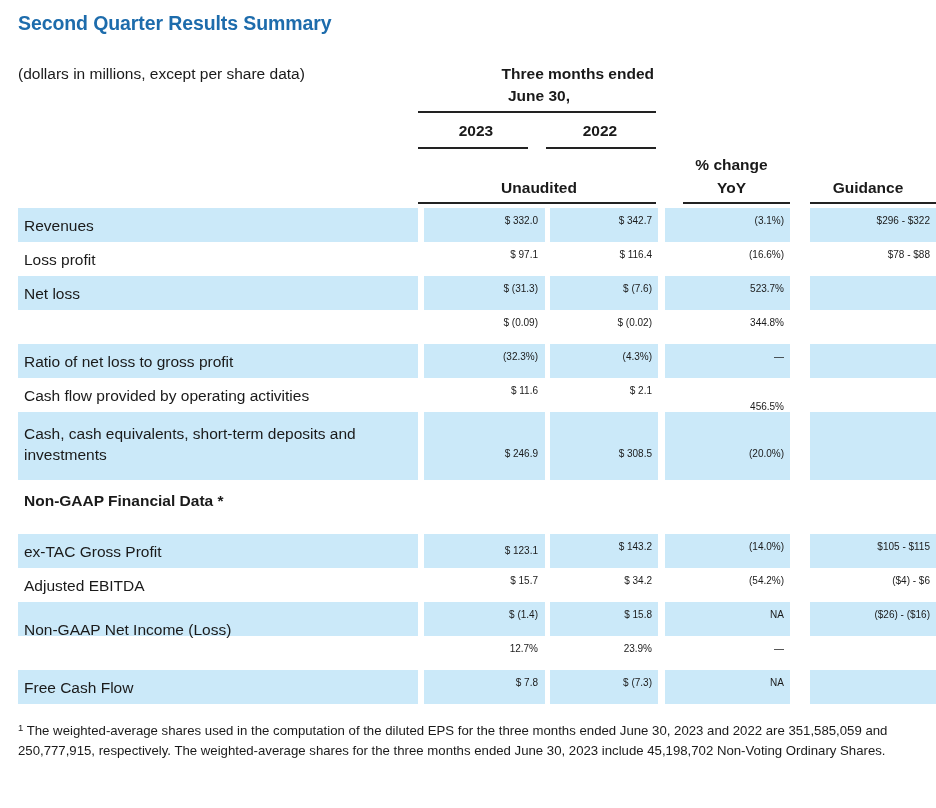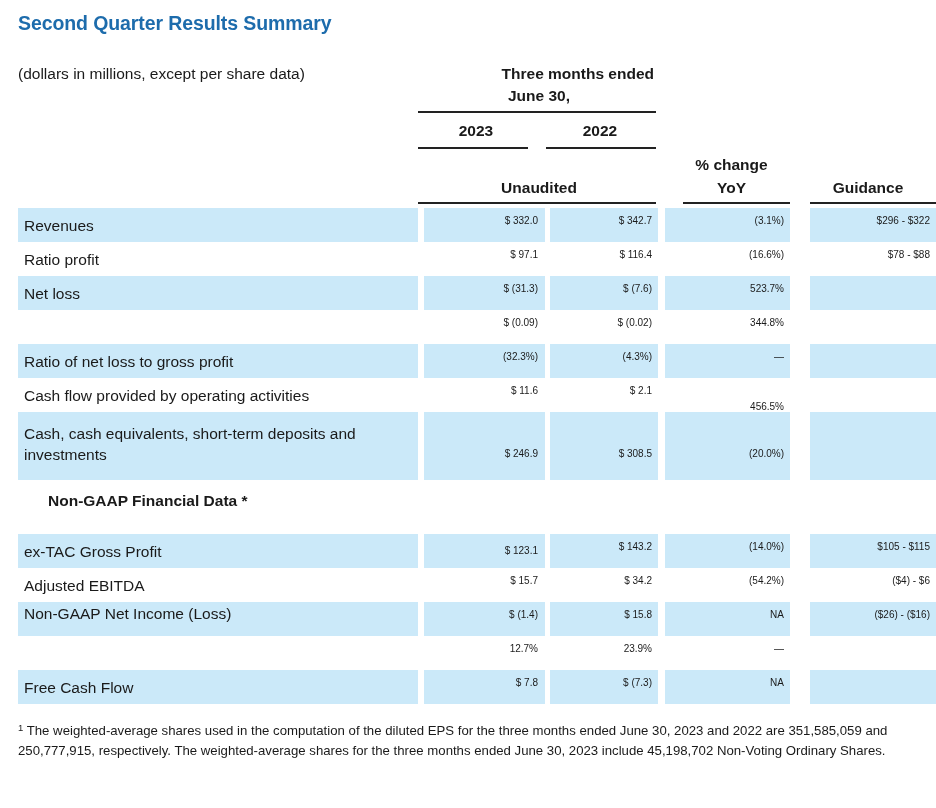--- a/index.html
+++ b/index.html
@@ -138,21 +138,21 @@
       <div class="band" style="left: 665px; top: 208px; width: 125px; height: 34px;"></div>
       <div class="band" style="left: 810px; top: 208px; width: 126px; height: 34px;"></div>
       <div style="position: absolute; left: 0px; top: 208px; width: 936px; height: 34px;">
         <div class="rowlabel" style="top: 7px;">Revenues</div>
         <div class="num c2023" style="top: 7px;">$ 332.0</div>
         <div class="num c2022" style="top: 7px;">$ 342.7</div>
         <div class="num cpct" style="top: 7px;">(3.1%)</div>
         <div class="num cguid" style="top: 7px;">$296 - $322</div>
       </div>
       <div style="position: absolute; left: 0px; top: 242px; width: 936px; height: 34px;">
-        <div class="rowlabel" style="top: 7px;">Ratio profit</div>
+        <div class="rowlabel" style="top: 7px;">Loss profit</div>
         <div class="num c2023" style="top: 7px;">$ 97.1</div>
         <div class="num c2022" style="top: 7px;">$ 116.4</div>
         <div class="num cpct" style="top: 7px;">(16.6%)</div>
         <div class="num cguid" style="top: 7px;">$78 - $88</div>
       </div>
       <div class="band" style="left: 18px; top: 276px; width: 400px; height: 34px;"></div>
       <div class="band" style="left: 424px; top: 276px; width: 121px; height: 34px;"></div>
       <div class="band" style="left: 550px; top: 276px; width: 108px; height: 34px;"></div>
       <div class="band" style="left: 665px; top: 276px; width: 125px; height: 34px;"></div>
       <div class="band" style="left: 810px; top: 276px; width: 126px; height: 34px;"></div>
@@ -195,21 +195,21 @@
       <div class="band" style="left: 810px; top: 412px; width: 126px; height: 68px;"></div>
       <div style="position: absolute; left: 0px; top: 412px; width: 936px; height: 68px;">
         <div class="rowlabel" style="top: 11px;">Cash, cash equivalents, short-term deposits and investments</div>
         <div class="num c2023" style="top: 36px;">$ 246.9</div>
         <div class="num c2022" style="top: 36px;">$ 308.5</div>
         <div class="num cpct" style="top: 36px;">(20.0%)</div>
         <div class="num cguid" style="top: 36px;"></div>
       </div>
     </div>
 
-  <div class="section-head" style="top:492px;margin-left:24px;">Non-GAAP Financial Data *</div>
+  <div class="section-head" style="top:492px;">Non-GAAP Financial Data *</div>
 
   <div id="nongaap-body">
       <div class="band" style="left: 18px; top: 534px; width: 400px; height: 34px;"></div>
       <div class="band" style="left: 424px; top: 534px; width: 121px; height: 34px;"></div>
       <div class="band" style="left: 550px; top: 534px; width: 108px; height: 34px;"></div>
       <div class="band" style="left: 665px; top: 534px; width: 125px; height: 34px;"></div>
       <div class="band" style="left: 810px; top: 534px; width: 126px; height: 34px;"></div>
       <div style="position: absolute; left: 0px; top: 534px; width: 936px; height: 34px;">
         <div class="rowlabel" style="top: 7px;">ex-TAC Gross Profit</div>
         <div class="num c2023" style="top: 11px;">$ 123.1</div>
@@ -223,21 +223,21 @@
         <div class="num c2022" style="top: 7px;">$ 34.2</div>
         <div class="num cpct" style="top: 7px;">(54.2%)</div>
         <div class="num cguid" style="top: 7px;">($4) - $6</div>
       </div>
       <div class="band" style="left: 18px; top: 602px; width: 400px; height: 34px;"></div>
       <div class="band" style="left: 424px; top: 602px; width: 121px; height: 34px;"></div>
       <div class="band" style="left: 550px; top: 602px; width: 108px; height: 34px;"></div>
       <div class="band" style="left: 665px; top: 602px; width: 125px; height: 34px;"></div>
       <div class="band" style="left: 810px; top: 602px; width: 126px; height: 34px;"></div>
       <div style="position: absolute; left: 0px; top: 602px; width: 936px; height: 34px;">
-        <div class="rowlabel" style="top: 1px;">Non-GAAP Net Income (Loss)</div>
+        <div class="rowlabel" style="top: 17px;">Non-GAAP Net Income (Loss)</div>
         <div class="num c2023" style="top: 7px;">$ (1.4)</div>
         <div class="num c2022" style="top: 7px;">$ 15.8</div>
         <div class="num cpct" style="top: 7px;">NA</div>
         <div class="num cguid" style="top: 7px;">($26) - ($16)</div>
       </div>
       <div style="position: absolute; left: 0px; top: 636px; width: 936px; height: 34px;">
         <div class="num c2023" style="top: 7px;">12.7%</div>
         <div class="num c2022" style="top: 7px;">23.9%</div>
         <div class="num cpct" style="top: 7px;">—</div>
         <div class="num cguid" style="top: 7px;"></div>

